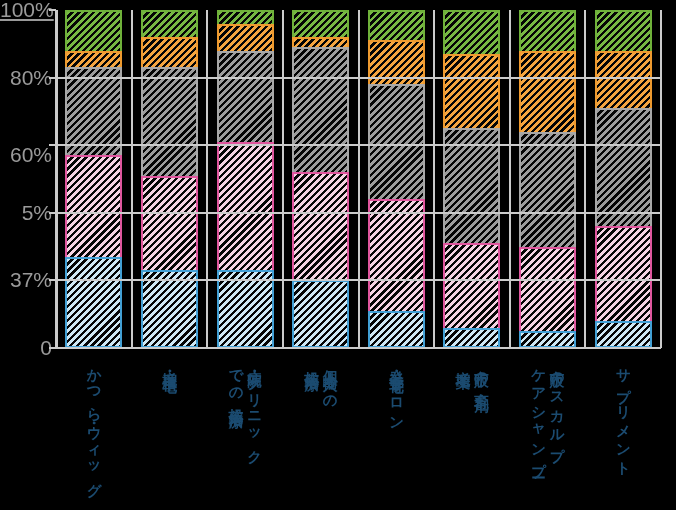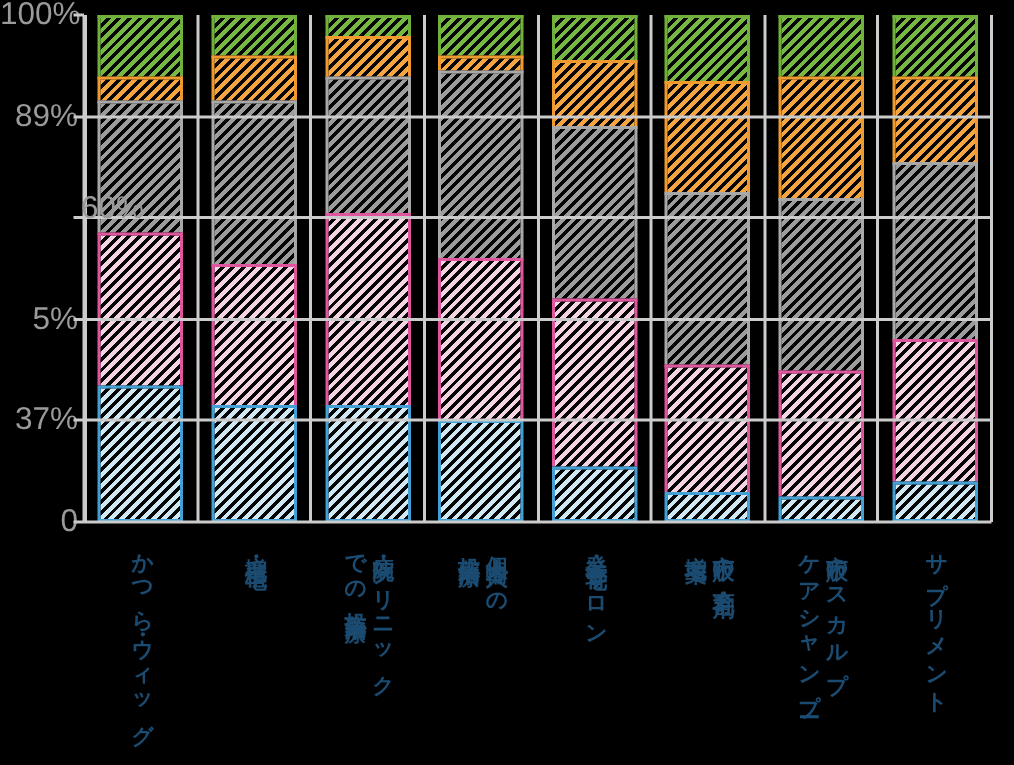--- a/index.html
+++ b/index.html
@@ -95,25 +95,25 @@
         <div class="seg" style="height: 94.64px; background: repeating-linear-gradient(135deg, rgb(244, 211, 226) 0px, rgb(244, 211, 226) 2.7px, rgb(5, 5, 5) 2.7px, rgb(5, 5, 5) 5px); border-top: 2px solid rgb(224, 86, 158); border-right: 2px solid rgb(224, 86, 158); border-bottom: none; border-left: 2px solid rgb(224, 86, 158); border-image: initial;"></div>
         <div class="seg" style="height: 27.04px; background: repeating-linear-gradient(135deg, rgb(207, 232, 244) 0px, rgb(207, 232, 244) 2.7px, rgb(5, 5, 5) 2.7px, rgb(5, 5, 5) 5px); border: 2px solid rgb(66, 160, 213);"></div>
       </div>
       <div class="hline" style="top: 66.6px;"></div>
       <div class="hline" style="top: 134.2px;"></div>
       <div class="hline" style="top: 201.8px;"></div>
       <div class="hline" style="top: 269.4px;"></div>
       <div class="hline" style="top: 337px;"></div>
     </div>
   <div id="ylabels">
-      <div class="ytick-label" style="top: -1px; left: 0px;">100%</div>
+      <div class="ytick-label" style="top: -1px; left: 0px; text-decoration: underline;">100%</div>
       <div class="ytick-mark" style="top: 9px;"></div>
-      <div class="ytick-label" style="top: 66.6px; left: 0px;">89%</div>
+      <div class="ytick-label" style="top: 66.6px; left: 0px;">80%</div>
       <div class="ytick-mark" style="top: 76.6px;"></div>
-      <div class="ytick-label" style="top: 128px; left: 0px; padding-left: 44px;">60%</div>
+      <div class="ytick-label" style="top: 144px; left: 0px;">60%</div>
       <div class="ytick-mark" style="top: 144.2px;"></div>
       <div class="ytick-label" style="top: 201.8px; left: 0px;">5%</div>
       <div class="ytick-mark" style="top: 211.8px;"></div>
       <div class="ytick-label" style="top: 269.4px; left: 0px;">37%</div>
       <div class="ytick-mark" style="top: 279.4px;"></div>
       <div class="ytick-label" style="top: 337px; left: 0px;">0</div>
       <div class="ytick-mark" style="top: 347px;"></div>
     </div>
   <div id="xlabels">
       <div class="xlabel" style="left: 93.8125px;">かつら・ウィッグ</div>

